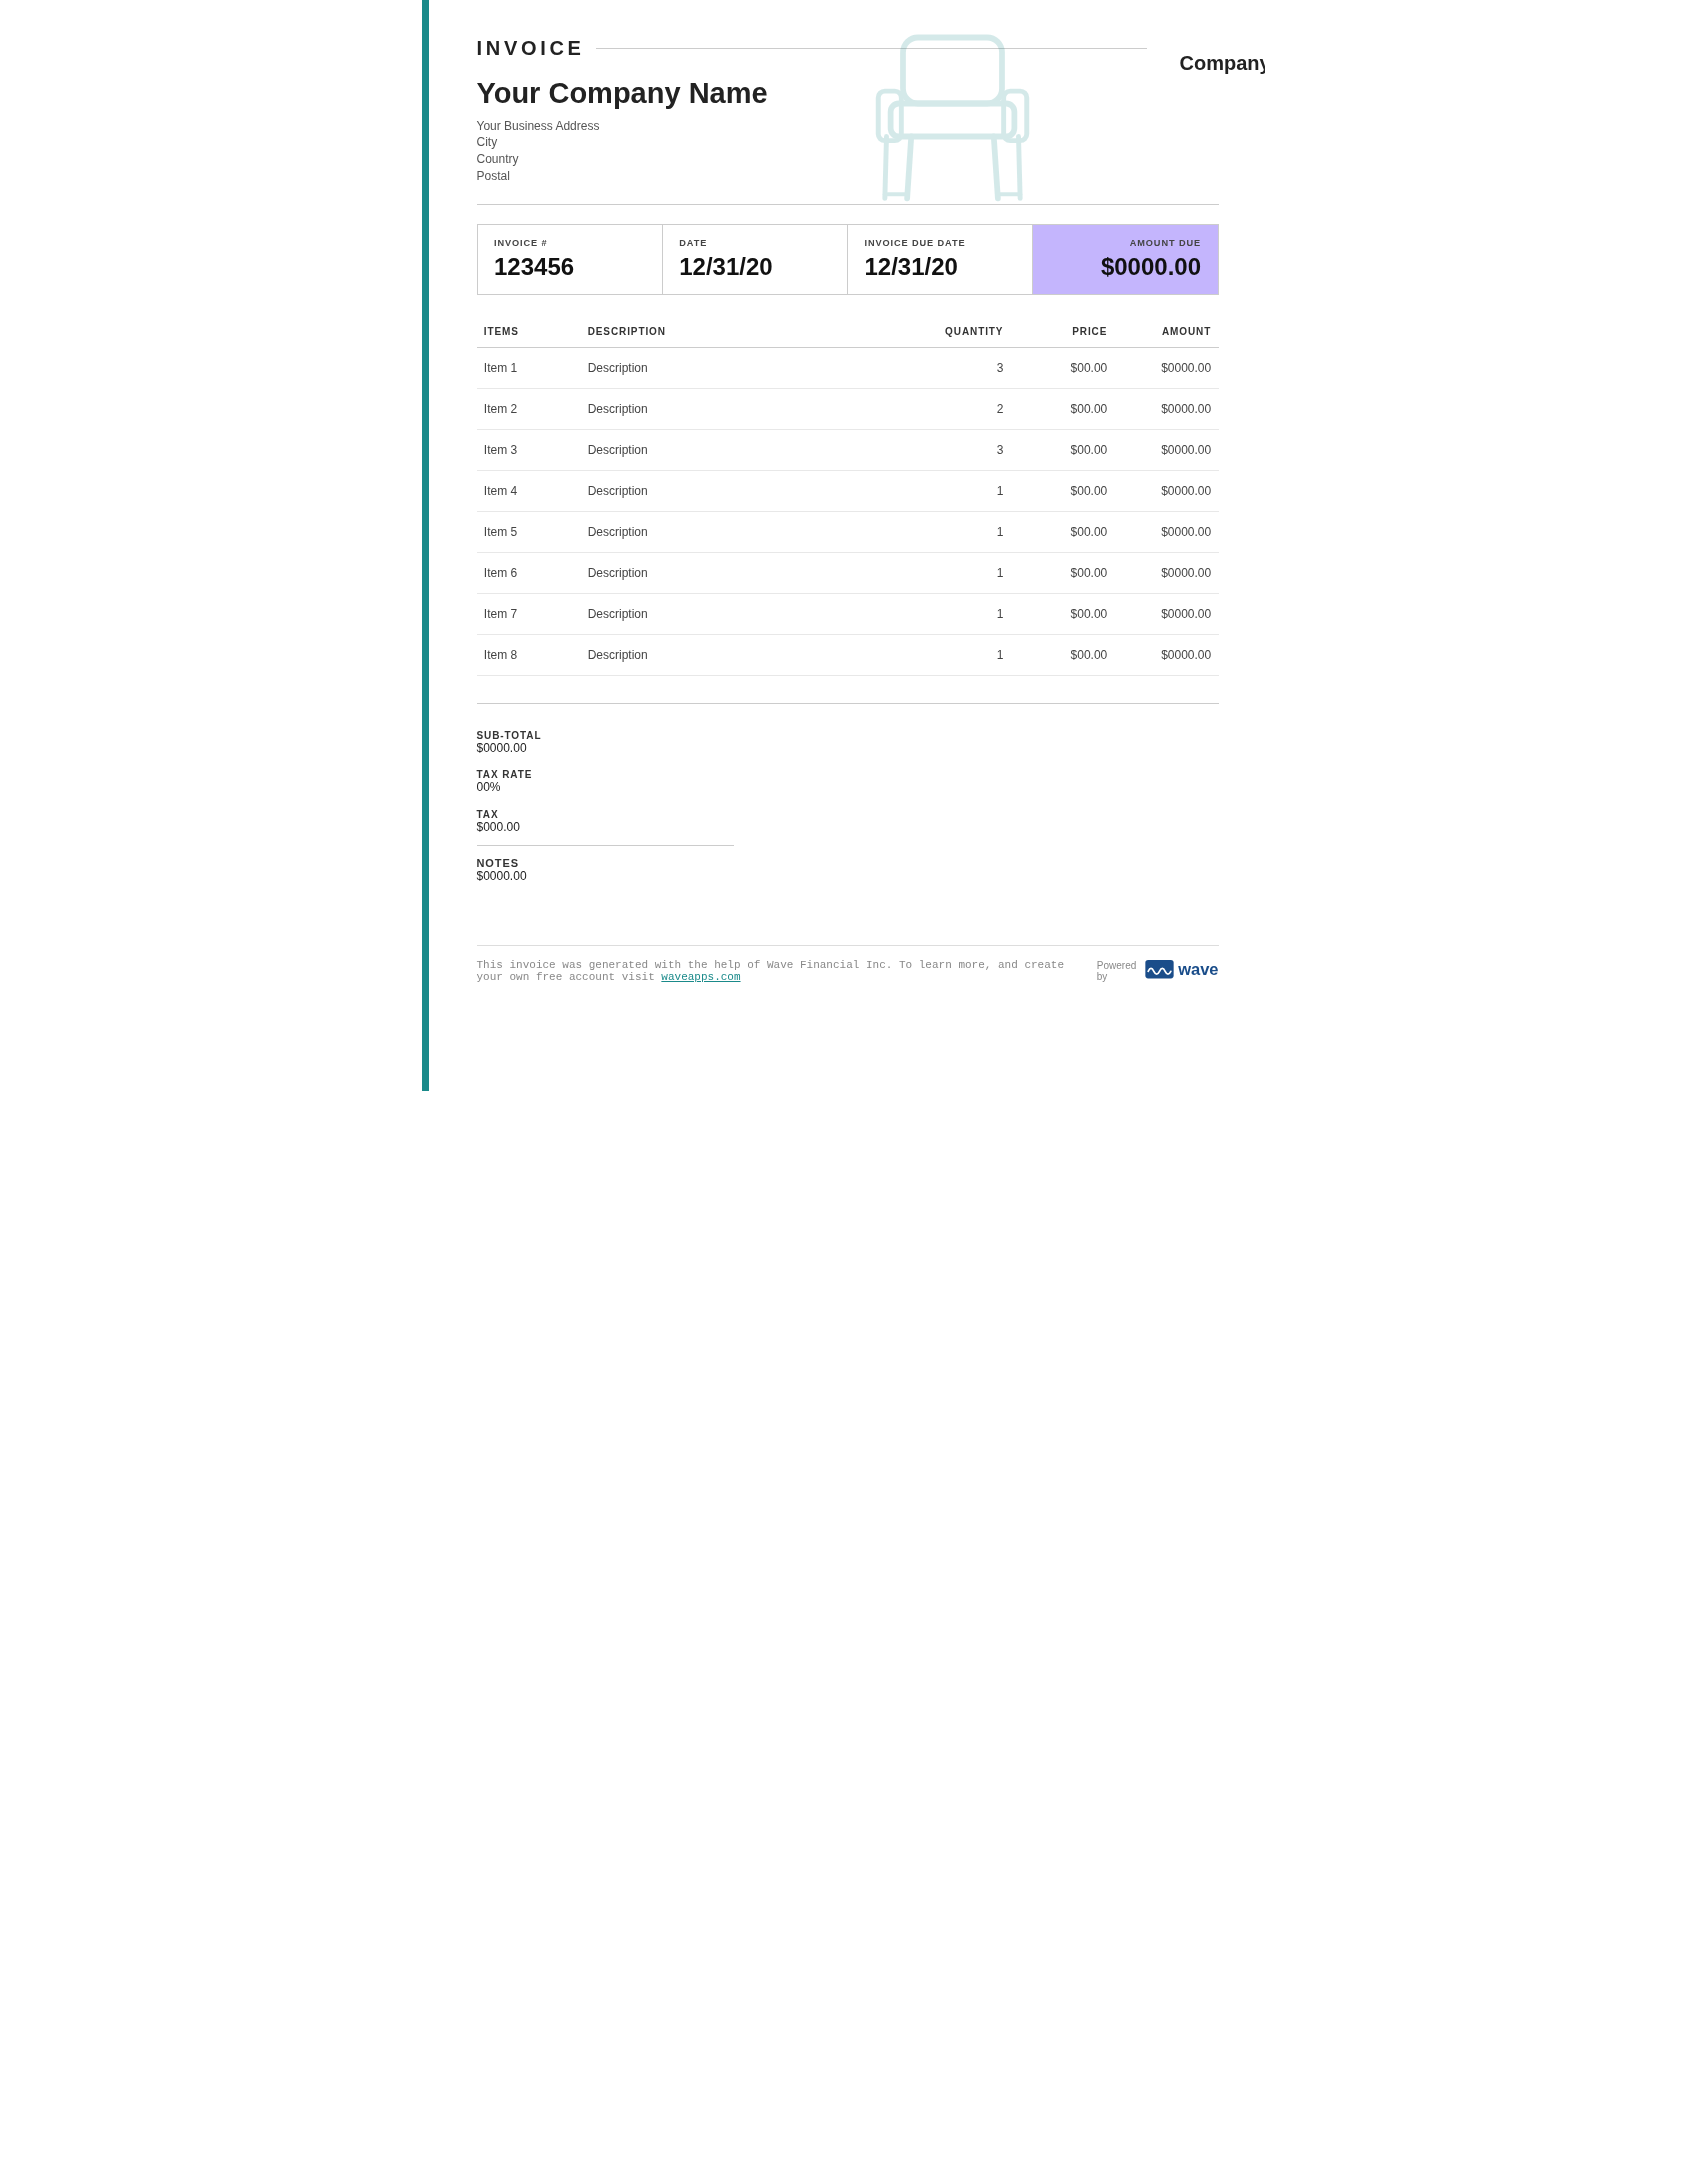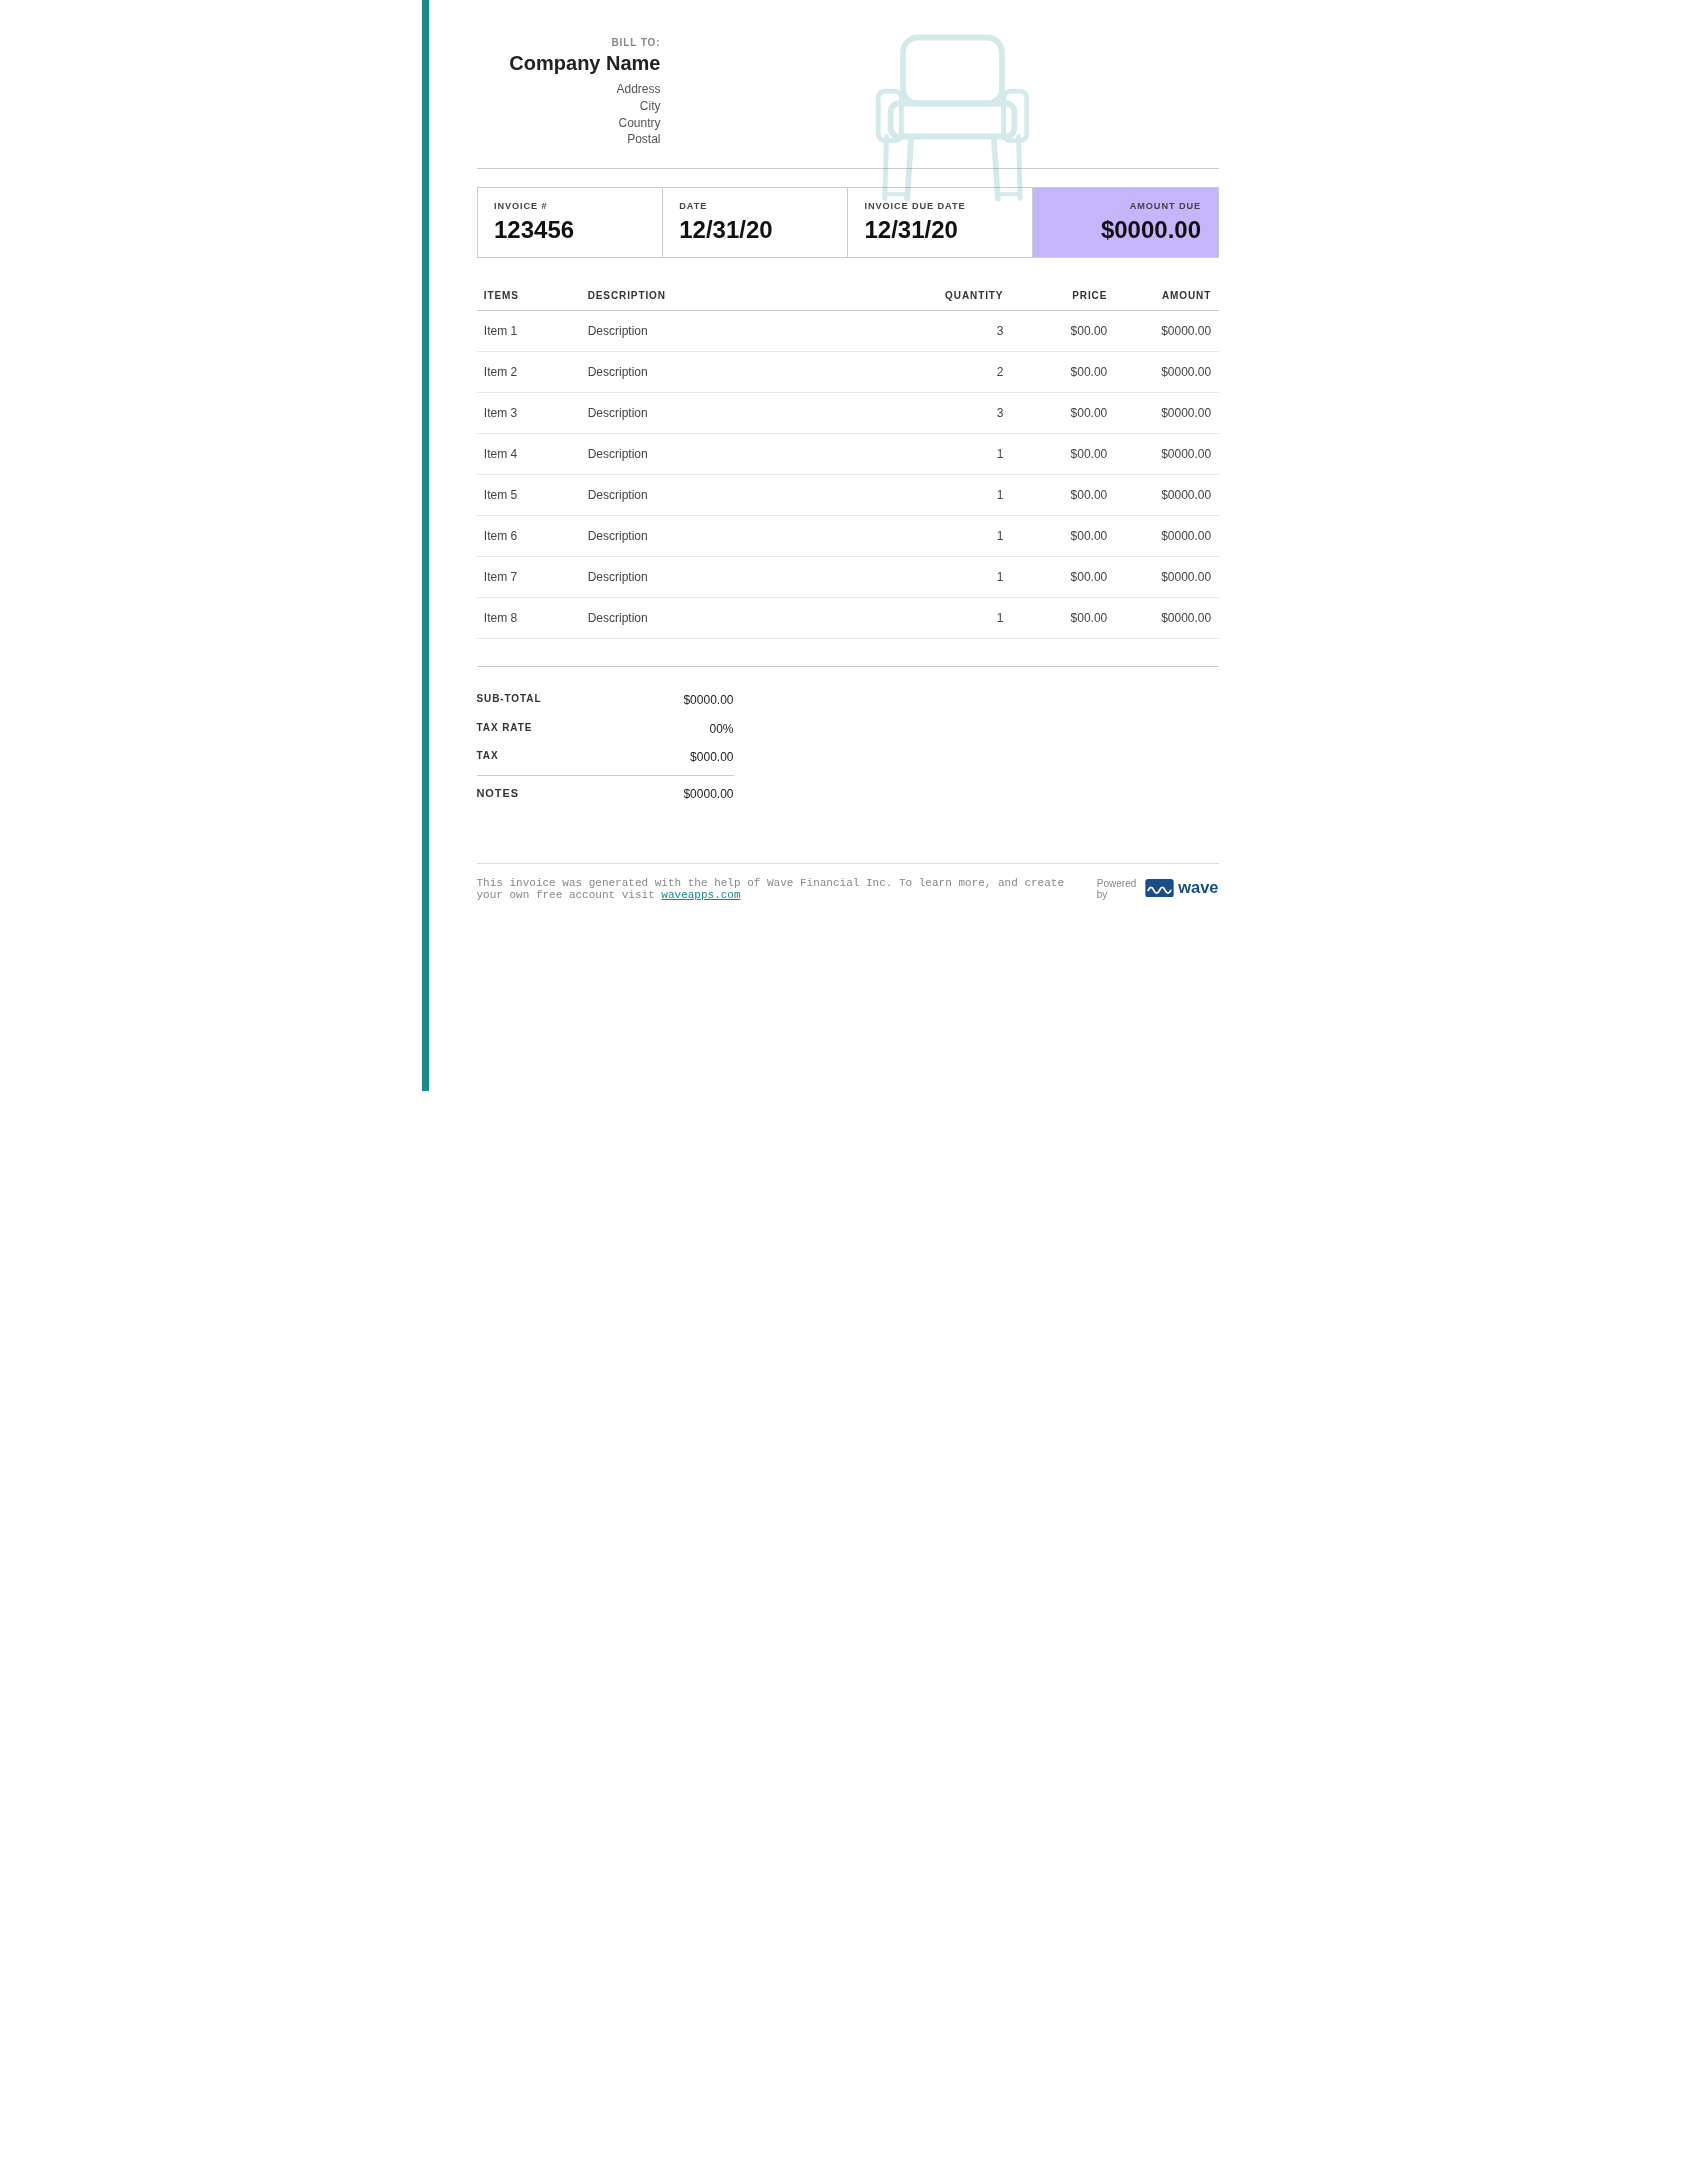--- a/index.html
+++ b/index.html
@@ -187,20 +187,21 @@
     }
     .totals-area {
       min-width: 257px;
     }
     .totals-row {
       display: flex;
       justify-content: space-between;
       padding: 7.3px 0;
       font-size: 12px;
       color: #444;
+      flex-direction: column;
     }
     .totals-row .totals-label {
       font-weight: bold;
       font-size: 10px;
       letter-spacing: 0.9px;
       color: #333;
     }
     .totals-row .totals-value {
       color: #222;
     }
@@ -286,20 +287,31 @@
 
         <line x1="20" y1="130" x2="18" y2="205" stroke="#1a8a8a" stroke-width="6" stroke-linecap="round"></line>
 
         <line x1="180" y1="130" x2="182" y2="205" stroke="#1a8a8a" stroke-width="6" stroke-linecap="round"></line>
 
         <line x1="18" y1="200" x2="45" y2="200" stroke="#1a8a8a" stroke-width="5" stroke-linecap="round"></line>
 
         <line x1="155" y1="200" x2="182" y2="200" stroke="#1a8a8a" stroke-width="5" stroke-linecap="round"></line>
       </svg>
 
+      <div class="header-left">
+        <div class="invoice-title">
+          <span>INVOICE</span>
+          <span class="invoice-title-line"></span>
+        </div>
+        <div class="company-name">Your Company Name</div>
+        <div class="address-line">Your Business Address</div>
+        <div class="address-line">City</div>
+        <div class="address-line">Country</div>
+        <div class="address-line">Postal</div>
+      </div>
 
       <div class="header-right">
         <div class="bill-to-label">BILL TO:</div>
         <div class="bill-to-name">Company Name</div>
         <div class="bill-address-line">Address</div>
         <div class="bill-address-line">City</div>
         <div class="bill-address-line">Country</div>
         <div class="bill-address-line">Postal</div>
       </div>
     </div>

